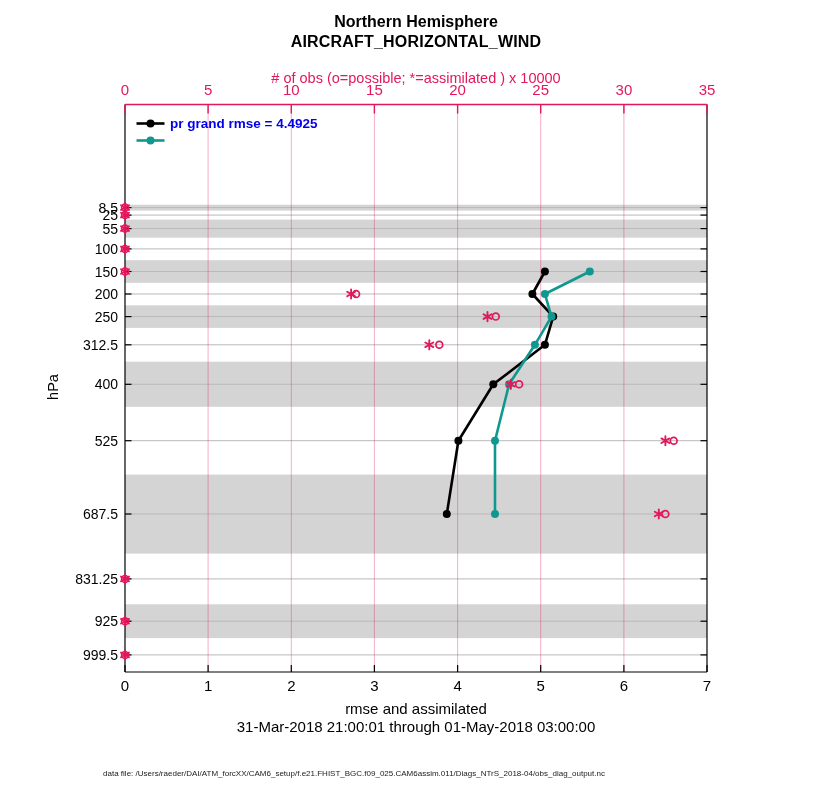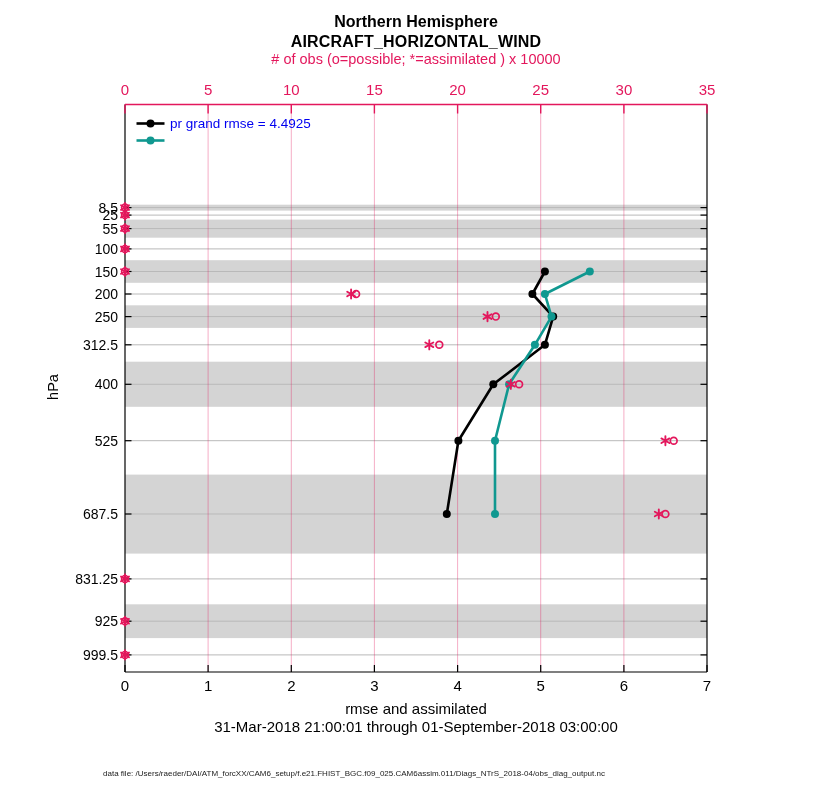--- a/index.html
+++ b/index.html
@@ -3,23 +3,23 @@
 <meta charset="utf-8">
 <style>
   html,body{margin:0;padding:0;background:#ffffff;}
   .fig{position:relative;width:830px;height:800px;background:#fff;
        font-family:"Liberation Sans","DejaVu Sans",sans-serif;overflow:hidden;}
   .fig svg{position:absolute;left:0;top:0;}
   .abs{position:absolute;}
   .title{left:125px;width:582px;text-align:center;font-weight:bold;color:#000;}
   .t1{top:13px;font-size:16px;}
   .t2{top:33px;font-size:16px;letter-spacing:0.2px;}
-  .obslabel{left:125px;width:582px;top:51px;text-align:center;font-size:14.5px;color:#e3175c;}
+  .obslabel{left:125px;width:582px;top:70px;text-align:center;font-size:14.5px;color:#e3175c;}
   .legend-text{left:170px;font-size:13.5px;color:#0000f0;white-space:nowrap;}
-  .lg1{top:116px;}
+  .lg1{top:116px;font-weight:bold;}
   .lg2{top:133px;}
   .ylab{left:34px;top:377px;width:42px;height:20px;text-align:center;font-size:14.5px;color:#000;
         transform:rotate(-90deg);}
   .xlab{left:125px;width:582px;top:700px;text-align:center;font-size:15px;color:#000;}
   .datelab{left:125px;width:582px;top:718px;text-align:center;font-size:15px;color:#000;}
   .filelab{left:0;width:708px;top:769px;text-align:center;font-size:8px;color:#1a1a1a;}
 </style>
 </head>
 <body>
 
@@ -178,15 +178,15 @@
       <circle cx="150.5" cy="123.5" r="4" fill="#000000"></circle>
       <line x1="136.5" y1="140.5" x2="164.5" y2="140.5" stroke="#109890" stroke-width="2.6"></line>
       <circle cx="150.5" cy="140.5" r="4" fill="#109890"></circle>
     </svg>
   <div class="abs title t2">AIRCRAFT_HORIZONTAL_WIND</div>
   <div class="abs title t1">Northern Hemisphere</div>
   <div class="abs obslabel"># of obs (o=possible; *=assimilated ) x 10000</div>
   <div class="abs legend-text lg1">pr grand rmse = 4.4925</div>
   <div class="abs ylab">hPa</div>
   <div class="abs xlab">rmse and assimilated</div>
-  <div class="abs datelab">31-Mar-2018 21:00:01 through 01-September-2018 03:00:00</div>
+  <div class="abs datelab">31-Mar-2018 21:00:01 through 01-May-2018 03:00:00</div>
   <div class="abs filelab">data file: /Users/raeder/DAI/ATM_forcXX/CAM6_setup/f.e21.FHIST_BGC.f09_025.CAM6assim.011/Diags_NTrS_2018-04/obs_diag_output.nc</div>
 </div>
 
 </body></html>

